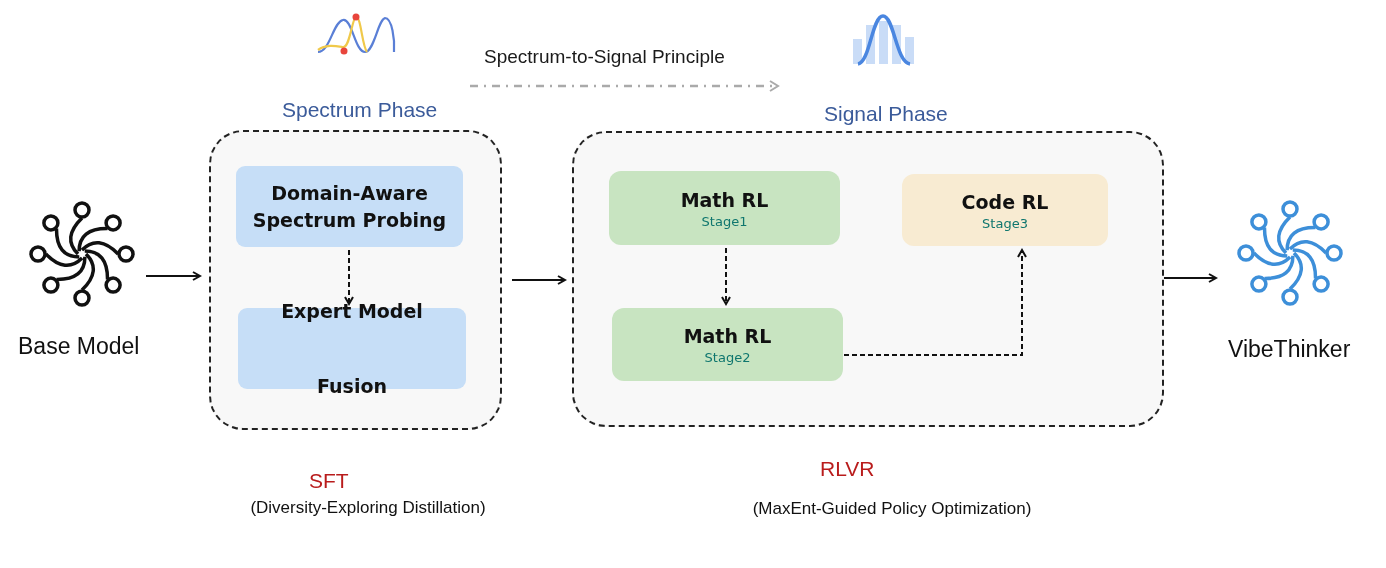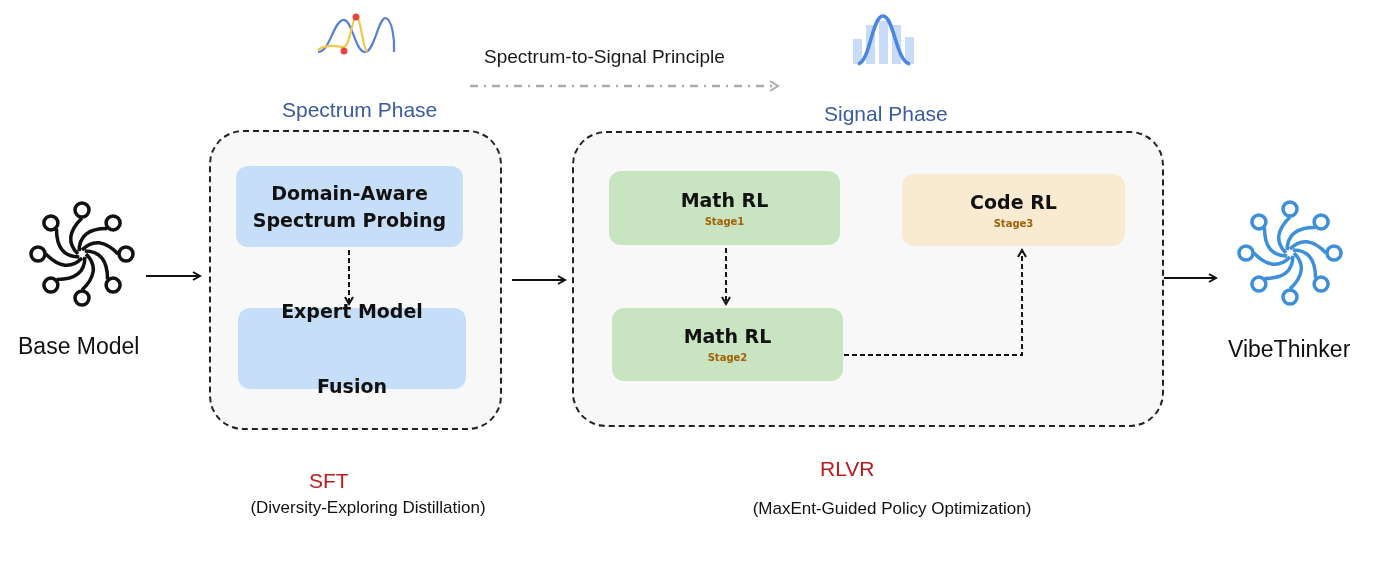--- a/index.html
+++ b/index.html
@@ -5,22 +5,22 @@
     html, body { margin: 0; padding: 0; background: #ffffff; }
     body { width: 1386px; height: 568px; position: relative; overflow: hidden;
            font-family: "Liberation Sans", sans-serif; }
     .abs { position: absolute; }
     .phase-label { color: #3b5b9a; font-size: 21px; white-space: nowrap; margin-top: 28px; }
     .principle { font-size: 19px; color: #1a1a1a; white-space: nowrap; }
     .container { border: 2px dashed #222; border-radius: 34px; background: #f8f8f8; box-sizing: border-box; }
     .box { border-radius: 12px; display: flex; flex-direction: column; align-items: center; justify-content: center;
            text-align: center; font-family: "DejaVu Sans", sans-serif; font-weight: bold; color: #111; box-sizing: border-box; }
     .box .title { font-size: 19px; line-height: 27px; }
-    .box .sub { font-size: 10px; color: #a16207; font-weight: bold; line-height: 16px; }
-    .blue { background: #c6def7; }
+    .box .sub { font-size: 13px; color: #0f766e; font-weight: normal; line-height: 16px; }
+    .blue { background: #c6def7; border-radius: 9px; }
     .green { background: #c8e4c1; }
     .yellow { background: #f8ebd2; }
     .model-label { font-size: 23px; color: #111; white-space: nowrap; text-align: left; }
     .cap-main { font-size: 21px; color: #b91c1c; text-align: left; white-space: nowrap; }
     .cap-sub { font-size: 17px; color: #111; text-align: center; white-space: nowrap; }
     svg { position: absolute; left: 0; top: 0; overflow: visible; }
   </style>
 </head>
 <body>
 
@@ -97,21 +97,21 @@
 
 <div class="abs container" style="left:572px; top:131px; width:592px; height:296px;"></div>
 <div class="abs box green" style="left:609px; top:171px; width:231px; height:74px;">
   <div class="title">Math RL</div>
   <div class="sub">Stage1</div>
 </div>
 <div class="abs box green" style="left:612px; top:308px; width:231px; height:73px;">
   <div class="title">Math RL</div>
   <div class="sub">Stage2</div>
 </div>
-<div class="abs box yellow" style="left:902px; top:174px; width:223px; height:72px;">
+<div class="abs box yellow" style="left:902px; top:174px; width:206px; height:72px;">
   <div class="title">Code RL</div>
   <div class="sub">Stage3</div>
 </div>
 
 <svg width="1386" height="568">
   <defs>
     <marker id="ah2" markerWidth="10" markerHeight="10" refX="8" refY="5" orient="auto" markerUnits="userSpaceOnUse">
       <path d="M1,1 L8,5 L1,9" fill="none" stroke="#111" stroke-width="2"></path>
     </marker>
   </defs>

